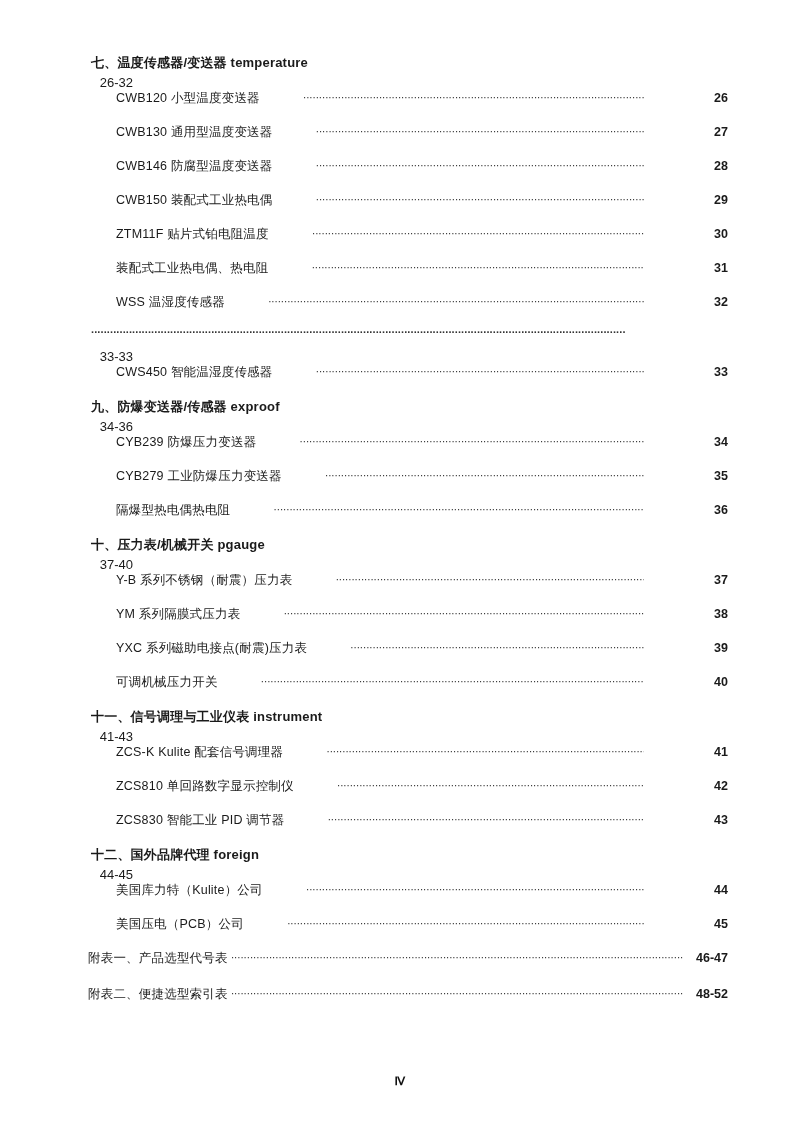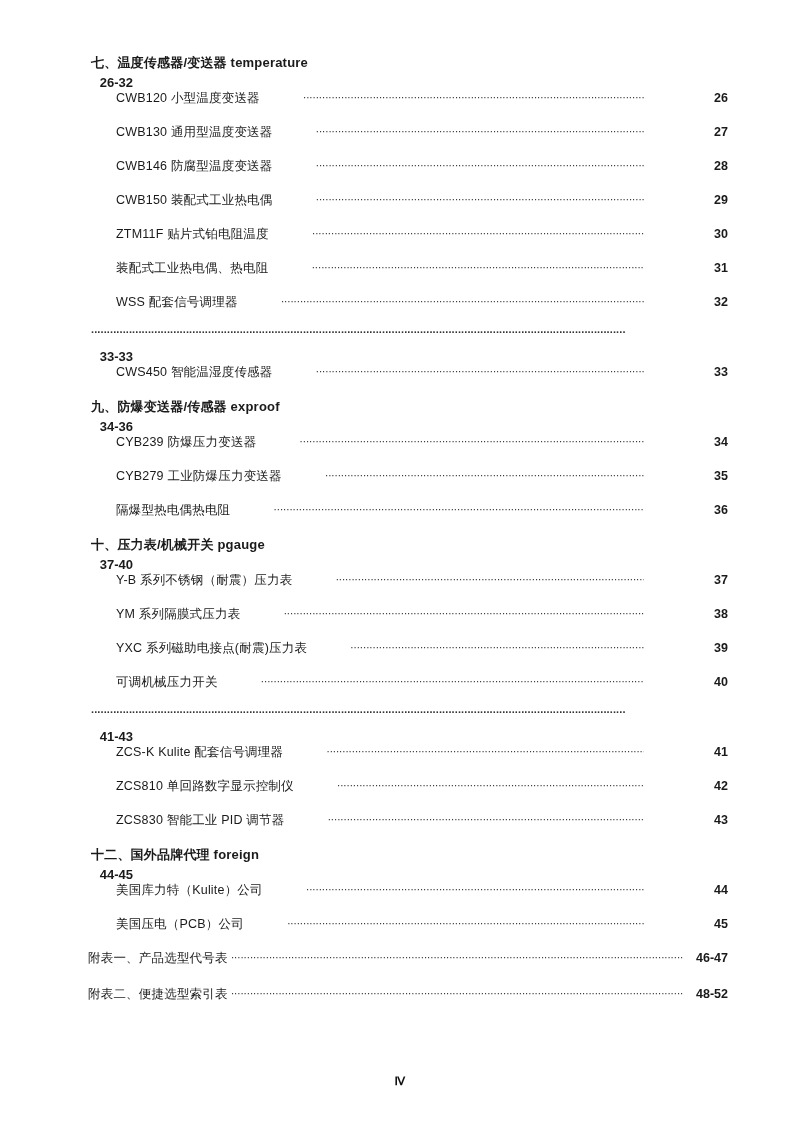--- a/index.html
+++ b/index.html
@@ -56,21 +56,21 @@
   .lvl1 {
     height: 36px;
     padding-left: 0px;
     flex-direction: column;
   }
   .lvl1 .label {
     font-weight: bold;
     font-size: 13px;
   }
   .lvl1 .page-num {
-    font-weight: bold;
+    font-weight: normal;
     font-size: 13px;
     min-width: 42px;
   }
   .lvl1 .leader {
     font-weight: bold;
   }
 
   
   .lvl2 {
     height: 34px;
@@ -148,21 +148,21 @@
         <span class="label">ZTM11F 贴片式铂电阻温度</span>
         <span class="leader">·········································································································································································</span>
         <span class="page-num">30</span>
       </div>
       <div class="row lvl2">
         <span class="label">装配式工业热电偶、热电阻</span>
         <span class="leader">·········································································································································································</span>
         <span class="page-num">31</span>
       </div>
       <div class="row lvl2">
-        <span class="label">WSS 配套信号调理器</span>
+        <span class="label">WSS 温湿度传感器</span>
         <span class="leader">·········································································································································································</span>
         <span class="page-num">32</span>
       </div>
       <div class="row lvl1">
         <span class="leader">·········································································································································································</span>
         <span class="page-num">33-33</span>
       </div>
       <div class="row lvl2">
         <span class="label">CWS450 智能温湿度传感器</span>
         <span class="leader">·········································································································································································</span>
@@ -207,20 +207,21 @@
         <span class="label">YXC 系列磁助电接点(耐震)压力表</span>
         <span class="leader">·········································································································································································</span>
         <span class="page-num">39</span>
       </div>
       <div class="row lvl2">
         <span class="label">可调机械压力开关</span>
         <span class="leader">·········································································································································································</span>
         <span class="page-num">40</span>
       </div>
       <div class="row lvl1">
+        <span class="label">十一、信号调理与工业仪表 instrument</span>
         <span class="leader">·········································································································································································</span>
         <span class="page-num">41-43</span>
       </div>
       <div class="row lvl2">
         <span class="label">ZCS-K Kulite 配套信号调理器</span>
         <span class="leader">·········································································································································································</span>
         <span class="page-num">41</span>
       </div>
       <div class="row lvl2">
         <span class="label">ZCS810 单回路数字显示控制仪</span>

